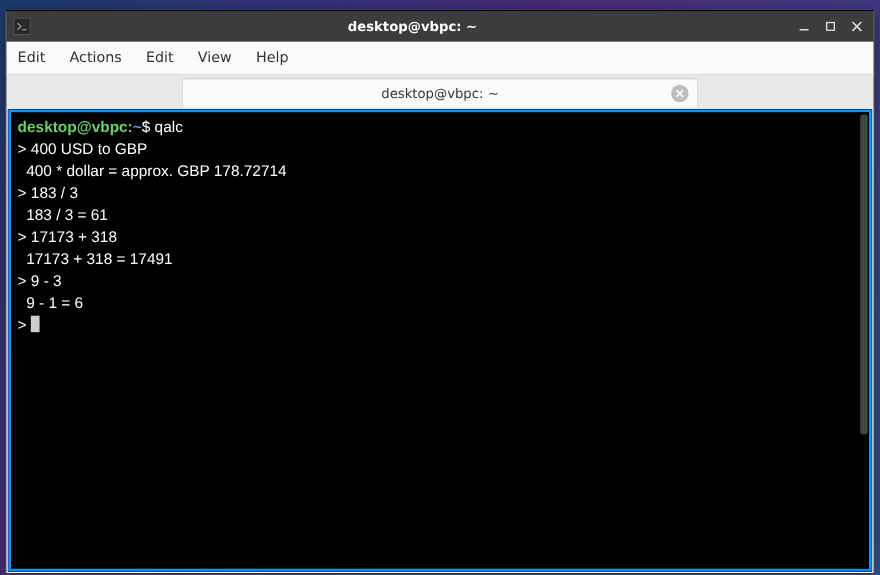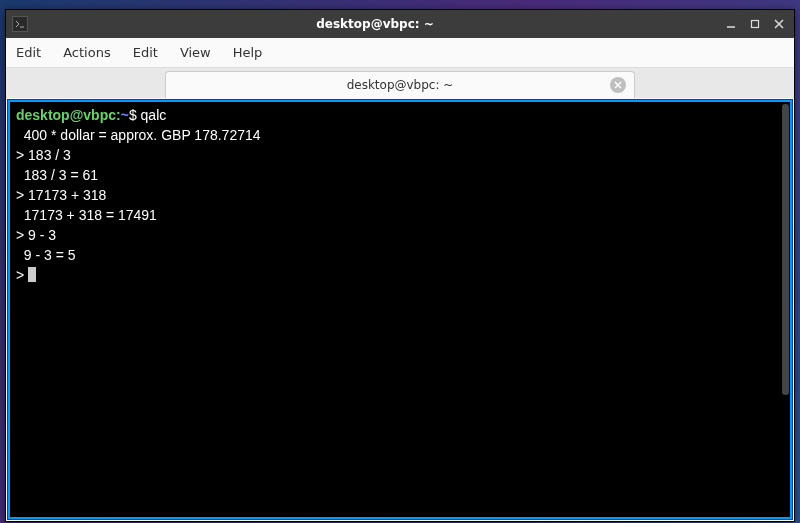--- a/index.html
+++ b/index.html
@@ -194,36 +194,37 @@
             <line x1="1" y1="1" x2="7" y2="7" stroke="#fff" stroke-width="1.5"></line>
             <line x1="7" y1="1" x2="1" y2="7" stroke="#fff" stroke-width="1.5"></line>
           </svg>
       </div>
     </div>
   </div>
 
   <div class="terminal-wrap">
     <div class="terminal">
 <div class="termline"><span class="prompt-user">desktop@vbpc</span><span class="prompt-colon">:</span><span class="prompt-path">~</span><span class="prompt-dollar">$ </span><span>qalc</span></div>
+<div class="termline">&gt; 400 USD to GBP</div>
 <div class="termline"></div>
 <div class="termline">  400 * dollar = approx. GBP 178.72714</div>
 <div class="termline"></div>
 <div class="termline"></div>
 <div class="termline"></div>
 <div class="termline">&gt; 183 / 3</div>
 <div class="termline"></div>
 <div class="termline">  183 / 3 = 61</div>
 <div class="termline"></div>
 <div class="termline">&gt; 17173 + 318</div>
 <div class="termline"></div>
 <div class="termline">  17173 + 318 = 17491</div>
 <div class="termline"></div>
 <div class="termline">&gt; 9 - 3</div>
 <div class="termline"></div>
-<div class="termline">  9 - 3 = 5</div>
+<div class="termline">  9 - 1 = 6</div>
 <div class="termline"></div>
 <div class="termline"><span>&gt; </span><span class="cursor"></span></div>
       <div class="scrollbar">
         <div class="scrollbar-thumb"></div>
       </div>
     </div>
   </div>
 </div>
 
 </body></html>

